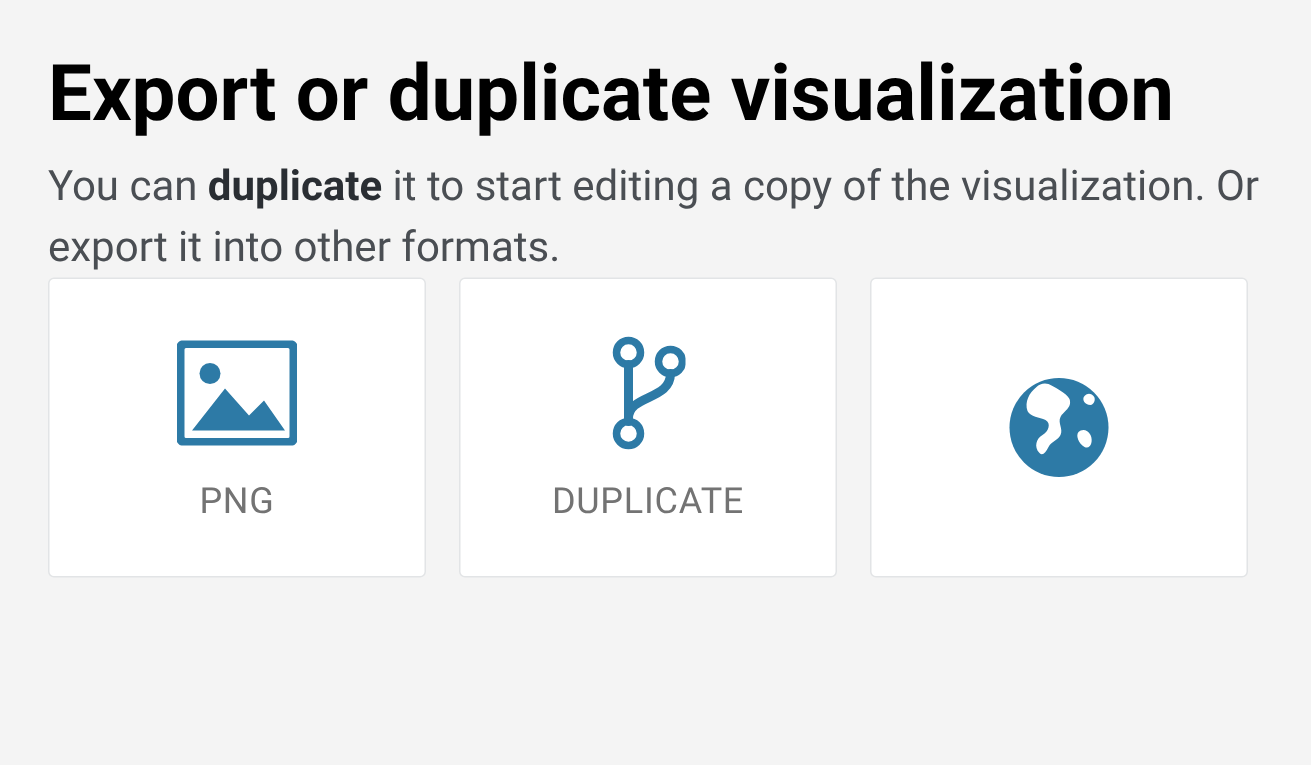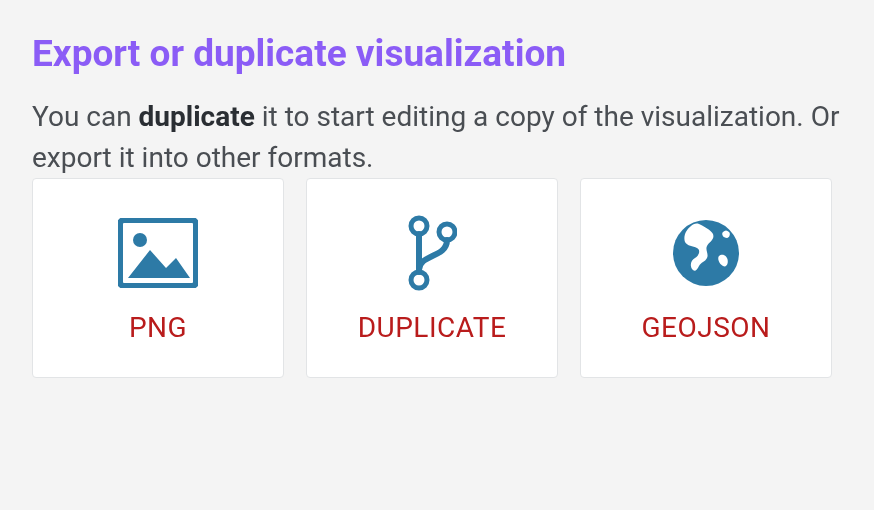--- a/index.html
+++ b/index.html
@@ -8,24 +8,24 @@
       padding: 0;
     }
     body {
       font-family: -apple-system, BlinkMacSystemFont, "Segoe UI", Roboto, "Helvetica Neue", Arial, sans-serif;
       background: #f4f4f4;
       width: 874px;
       height: 510px;
       padding: 32px;
     }
     .title {
-      font-size: 37px;
+      font-size: 52px;
       font-weight: 700;
-      color: #8b5cf6;
-      margin-bottom: 22px;
+      color: #000000;
+      margin-bottom: 11px;
     }
     .description {
       font-size: 28px;
       color: #4a4e53;
       line-height: 1.45;
     }
     .description .bold {
       font-weight: 700;
       color: #2a2e33;
     }
@@ -40,22 +40,22 @@
       width: 252px;
       height: 200px;
       display: flex;
       flex-direction: column;
       align-items: center;
       justify-content: center;
       cursor: pointer;
       gap: 18px;
     }
     .card-label {
-      font-size: 28px;
-      color: #b91c1c;
+      font-size: 24px;
+      color: #737373;
       letter-spacing: 0.5px;
       font-weight: 400;
     }
     .icon-wrap {
       display: flex;
       align-items: center;
       justify-content: center;
       height: 80px;
     }
     .icon-wrap svg {
@@ -99,16 +99,15 @@
 
   <div class="card">
     <div class="icon-wrap">
       <svg width="70" height="70" viewBox="0 0 70 70">
         <circle cx="35" cy="35" r="33" fill="#2d7aa6"></circle>
         <path d="M20 8 C15 12, 12 18, 14 24 C16 28, 22 28, 26 30 C30 32, 28 38, 24 40 C20 42, 18 48, 22 52 C24 54, 26 52, 28 48 C30 44, 34 44, 36 40 C38 36, 34 32, 36 28 C38 24, 44 22, 42 16 C40 12, 32 8, 28 6 C25 5, 22 6, 20 8 Z" fill="#ffffff"></path>
         <path d="M48 38 C46 40, 48 46, 52 48 C56 50, 58 44, 56 40 C54 36, 50 36, 48 38 Z" fill="#ffffff"></path>
         <path d="M52 14 C50 16, 52 20, 56 20 C58 20, 60 16, 58 14 C56 12, 54 12, 52 14 Z" fill="#ffffff"></path>
       </svg>
     </div>
-    <div class="card-label">GEOJSON</div>
   </div>
 
 </div>
 
 </body></html>

